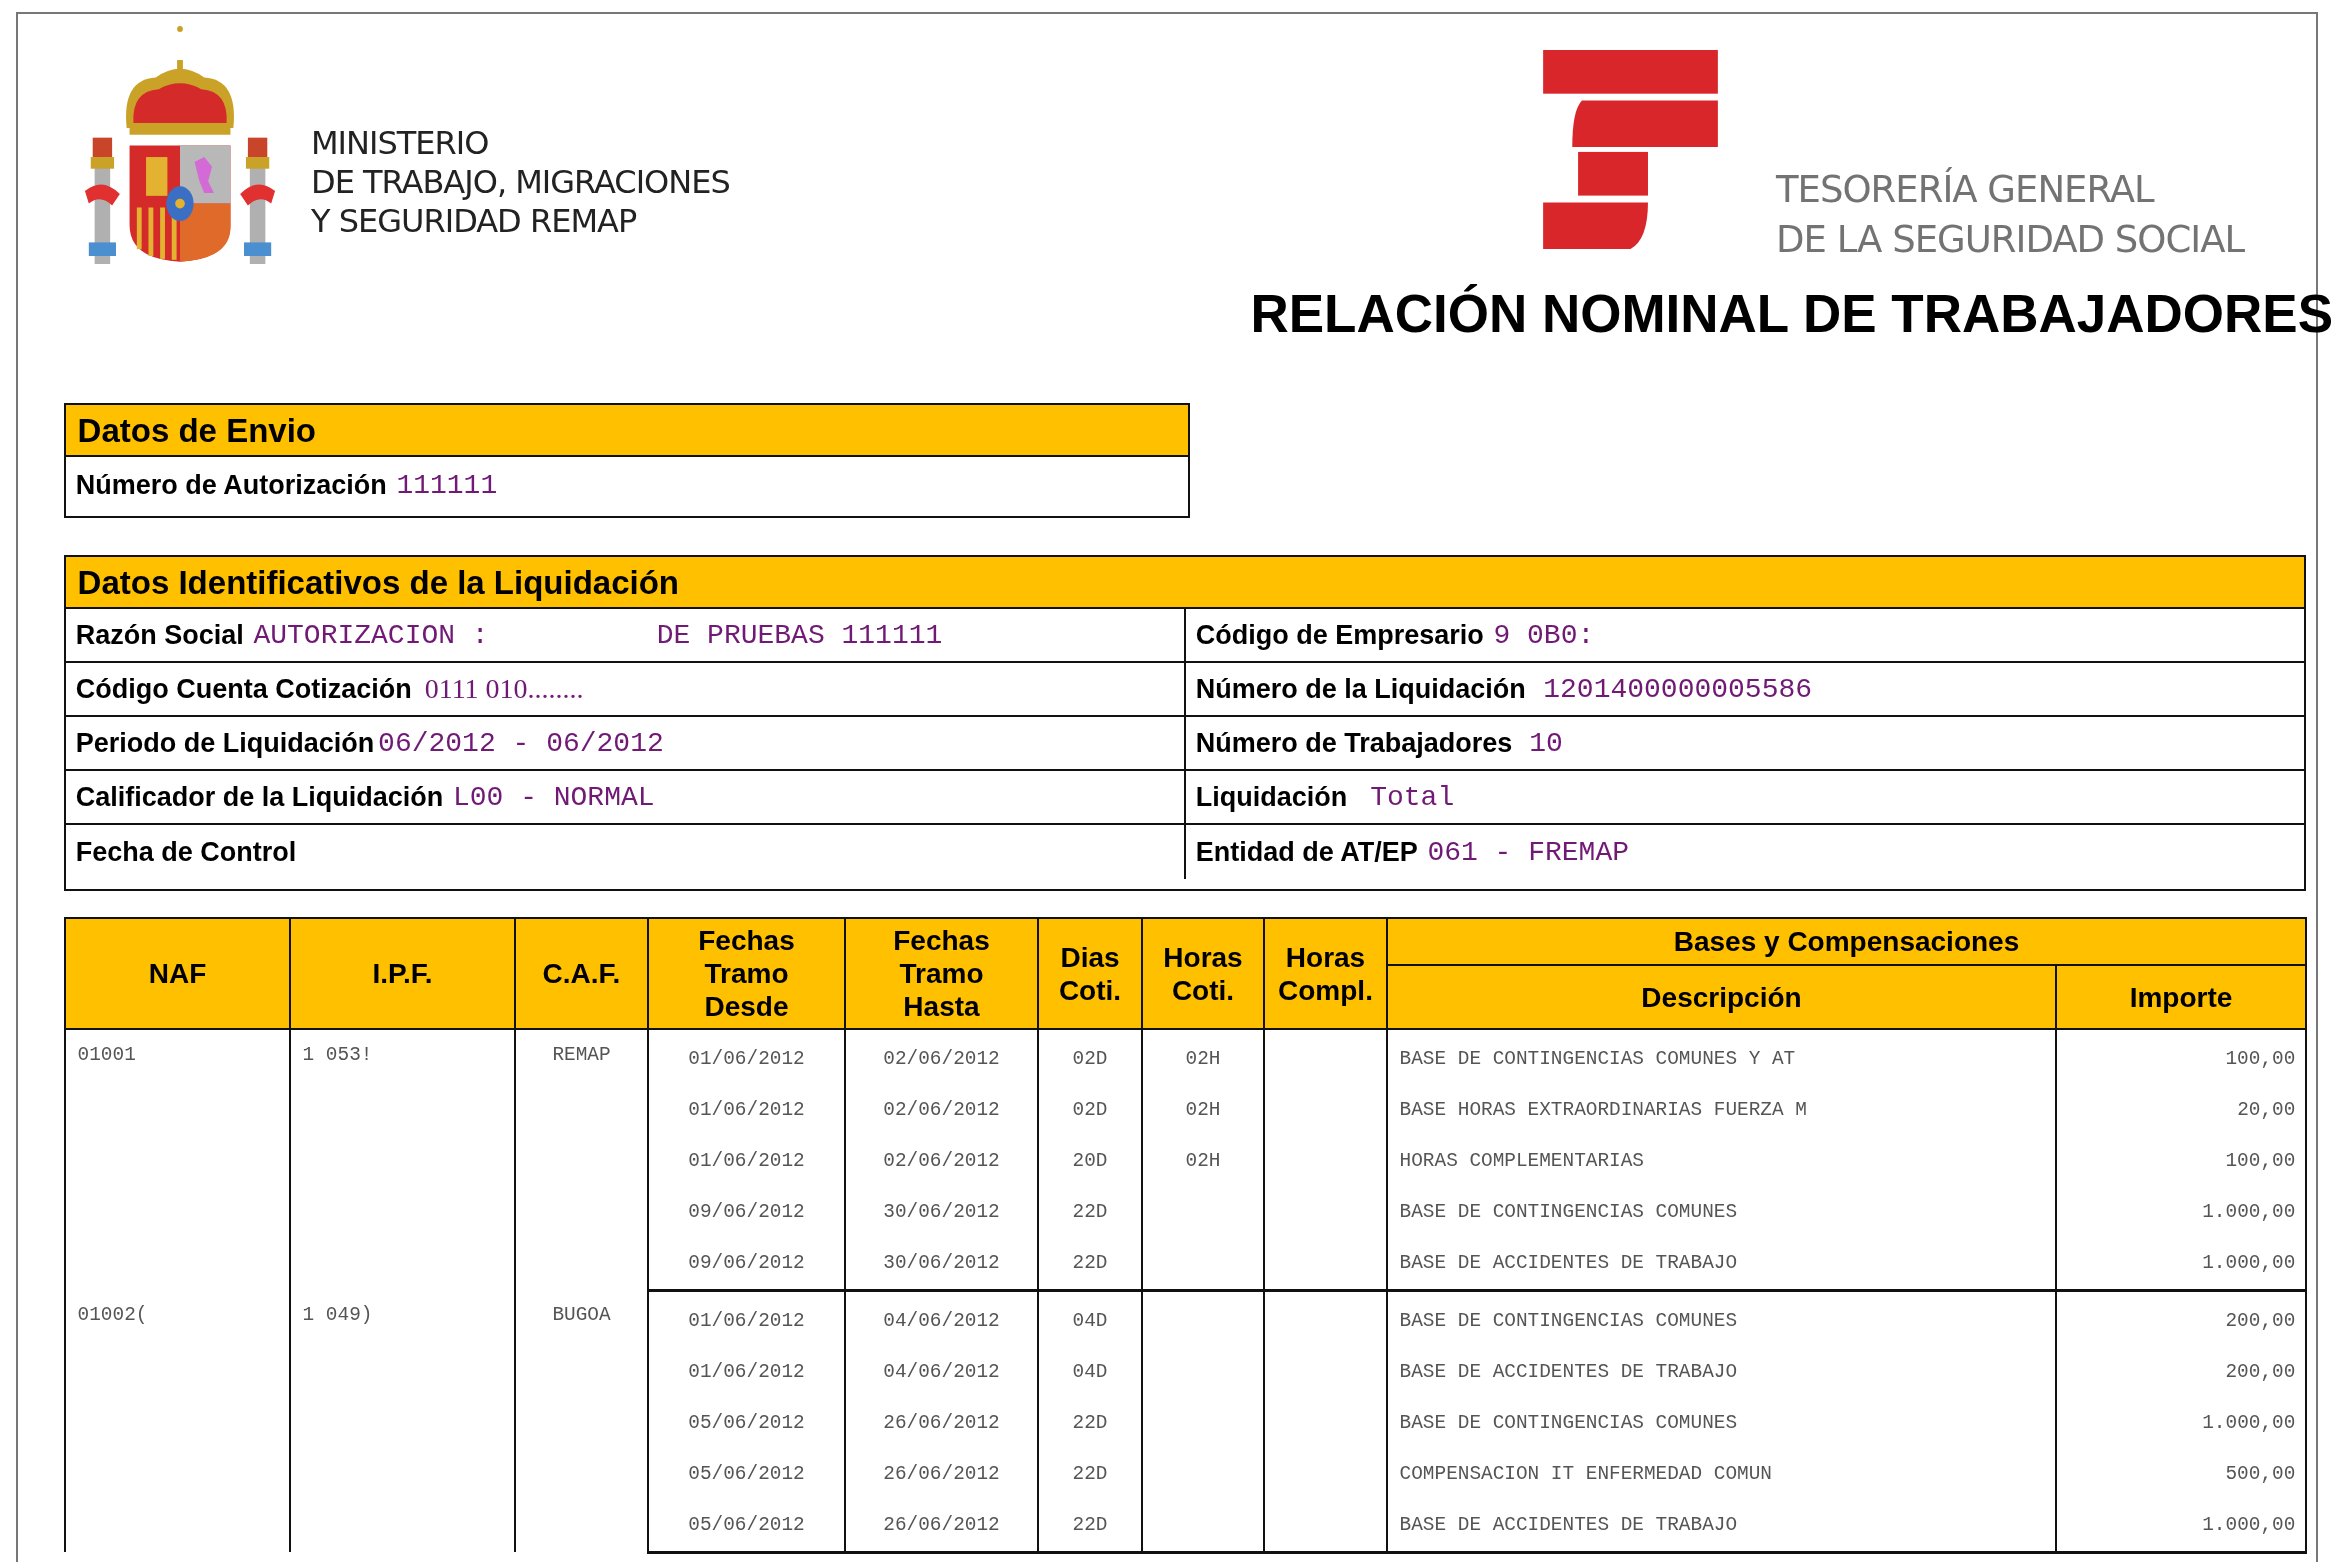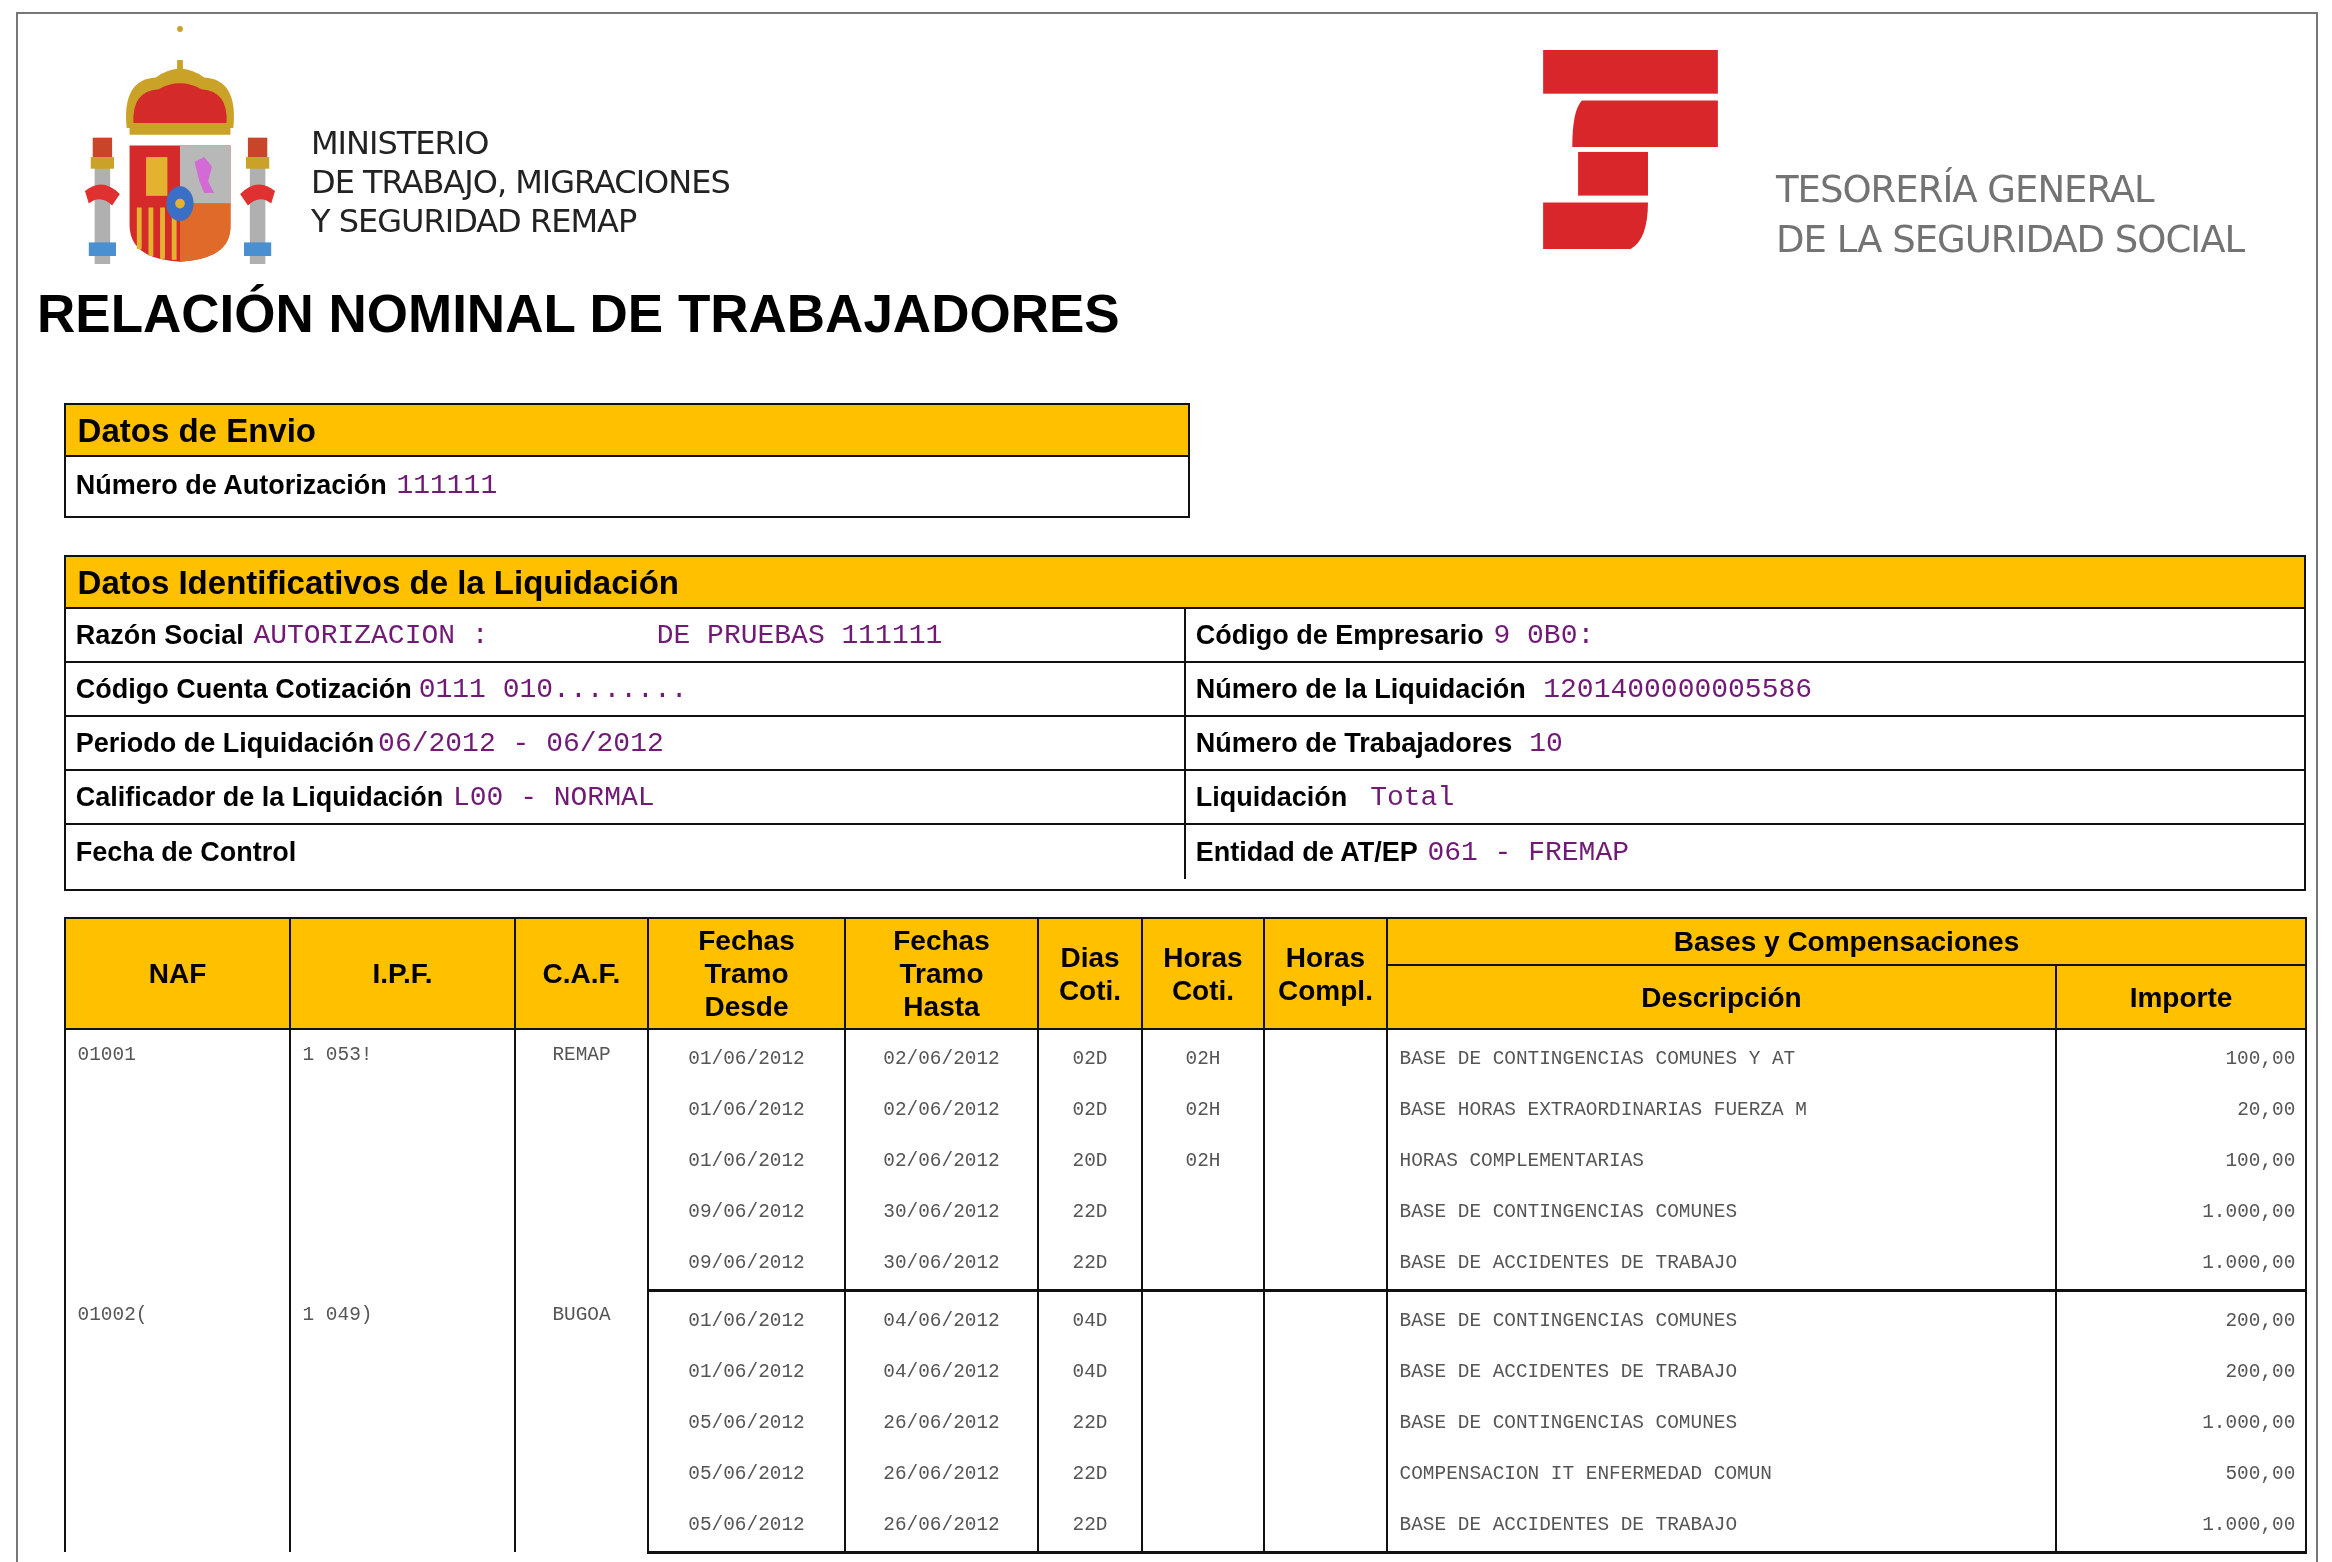--- a/index.html
+++ b/index.html
@@ -4,21 +4,21 @@
 <style>
   html, body { margin: 0; padding: 0; background: #ffffff; }
   body { width: 2333px; height: 1562px; position: relative; overflow: hidden; font-family: "Liberation Sans", sans-serif; color: #000; }
   .page { position: absolute; left: 15.5px; top: 11.6px; width: 2302px; height: 1572px; border-left: 2.9px solid #777; border-top: 2.9px solid #777; border-right: 2.9px solid #777; box-sizing: border-box; }
 
   
   .coat { position: absolute; left: 83px; top: 21.3px; width: 194px; height: 243px; }
   .ministry { position: absolute; left: 311px; top: 124px; font-family: "DejaVu Sans", sans-serif; font-size: 32px; line-height: 39px; letter-spacing: -1px; color: #222; }
   .tgss-logo { position: absolute; left: 1543px; top: 50px; width: 175px; height: 199px; }
   .tgss-text { position: absolute; left: 1776px; top: 165px; font-family: "DejaVu Sans", sans-serif; font-size: 37px; line-height: 50px; letter-spacing: -1px; color: #737373; }
-  .title { position: absolute; left: 0; width: 2333px; top: 283px; text-align: left; font-size: 53px; font-weight: bold; letter-spacing: 0px; padding-left: 37px; box-sizing: border-box; }
+  .title { position: absolute; left: 0; width: 2333px; top: 283px; text-align: right; font-size: 53px; font-weight: bold; letter-spacing: 0px; padding-left: 37px; box-sizing: border-box; }
 
   
   .box { position: absolute; border: 2.9px solid #111; box-sizing: border-box; }
   .box .hdr { background: #ffc000; font-weight: bold; font-size: 33px; height: 52px; line-height: 52px; padding-left: 11.6px; border-bottom: 2.9px solid #111; box-sizing: border-box; }
   .row { display: flex; height: 54px; border-bottom: 2.9px solid #111; box-sizing: border-box; }
   .row:last-child { border-bottom: none; }
   .cell { flex: 1; display: flex; align-items: center; padding-left: 9.7px; font-size: 27px; white-space: nowrap; overflow: hidden; box-sizing: border-box; }
   .cell + .cell { border-left: 2.9px solid #111; }
   .lbl { font-weight: bold; }
   .val { font-family: "Liberation Mono", monospace; color: #701a75; font-size: 28px; margin-left: 9.7px; }
@@ -110,21 +110,21 @@
         <span class="val" style="white-space:pre;">AUTORIZACION :          DE PRUEBAS 111111</span>
       </div>
     <div class="cell">
         <span class="lbl">Código de Empresario</span>
         <span class="val">9 0B0:</span>
       </div>
   </div>
   <div class="row">
     <div class="cell">
         <span class="lbl">Código Cuenta Cotización</span>
-        <span class="val" style="margin-left:7px;">0111 010........</span>
+        <span class="val" style="margin-left:13px;font-family:Liberation Serif, serif;">0111 010........</span>
       </div>
     <div class="cell">
         <span class="lbl">Número de la Liquidación</span>
         <span class="val" style="margin-left:17.5px;">1201400000005586</span>
       </div>
   </div>
   <div class="row">
     <div class="cell">
         <span class="lbl">Periodo de Liquidación</span>
         <span class="val" style="margin-left:3.9px;">06/2012 - 06/2012</span>

